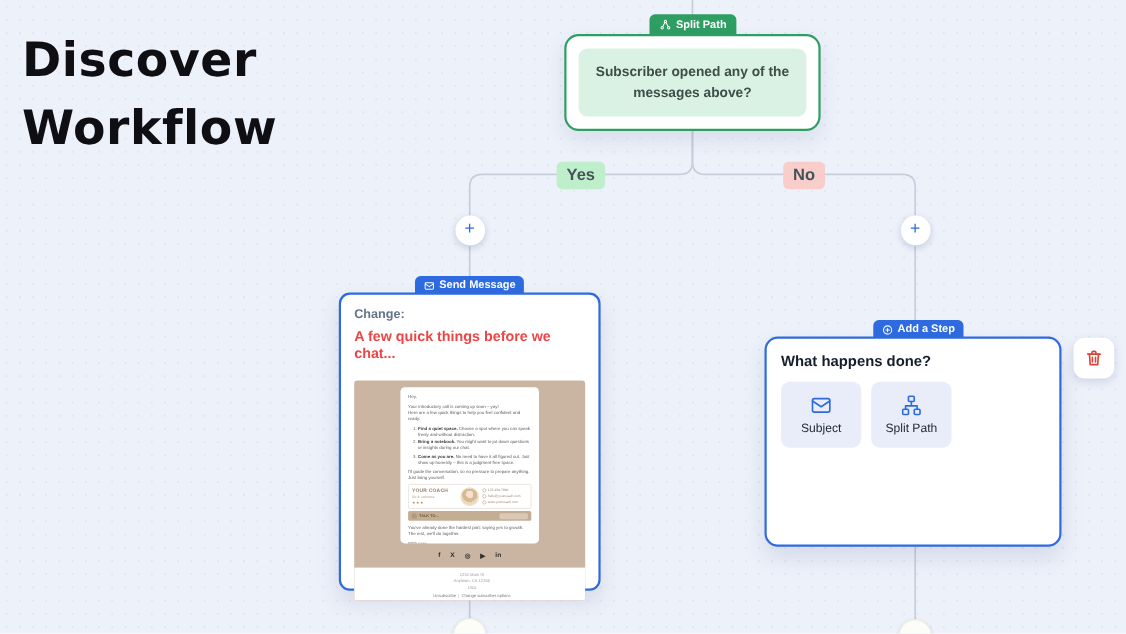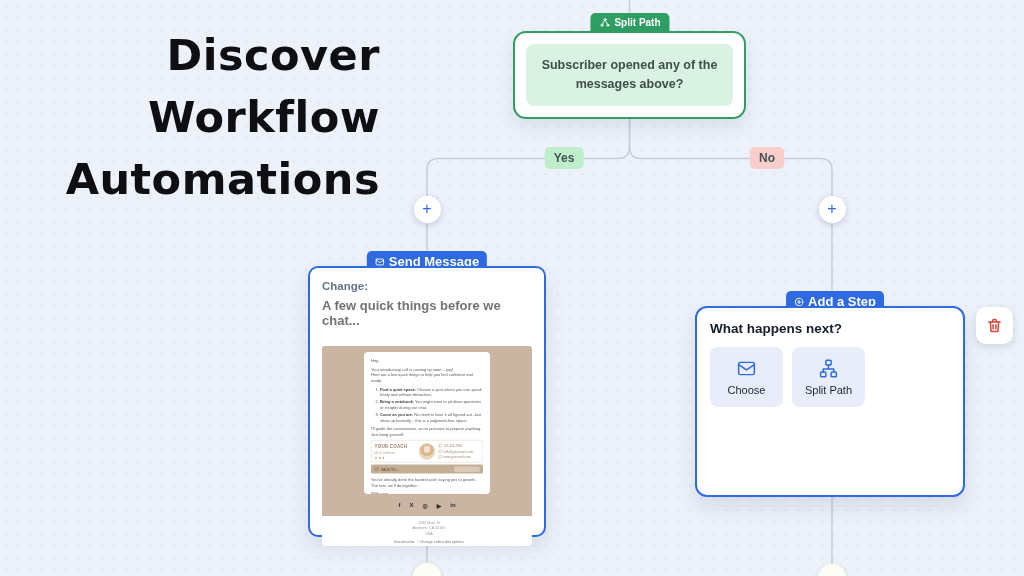--- a/index.html
+++ b/index.html
@@ -9,56 +9,56 @@
   .stage{
     position:relative; width:1024px; height:576px; overflow:hidden;
     background:#edf1fa;
     background-image:radial-gradient(circle,#dfe5f1 1px,transparent 1.3px);
     background-size:12px 12px;
   }
 
   
   .headline{
     position:absolute; left:20px; top:24px; width:360px;
-    text-align:right; font-family:"DejaVu Sans", sans-serif;
+    text-align:left; font-family:"DejaVu Sans", sans-serif;
     font-weight:800; font-size:43px; line-height:62px;
     color:#0e0e13; letter-spacing:.5px;
   }
 
   
   .wires{ position:absolute; inset:0; pointer-events:none; }
 
   
   .tab{
     position:absolute; display:inline-flex; align-items:center; gap:4px;
     color:#fff; font-weight:700; border-radius:5px 5px 0 0;
     transform:translateX(-50%); white-space:nowrap;
   }
   .tab svg{ display:block; }
   .tab-green{ background:#2f9e63; font-size:10px; padding:4px 9px; left:630px; top:13px; }
-  .tab-blue{ background:#2f6be0; font-size:13px; padding:3px 8px; }
+  .tab-blue{ background:#2f6be0; font-size:10px; padding:3px 8px; }
 
   
   .node-split{
     position:absolute; left:513px; top:31px; width:233px; height:88px;
     background:#fff; border:2px solid #2f9e63; border-radius:13px;
     box-shadow:0 8px 18px rgba(40,60,110,.10); padding:11px; display:flex;
   }
   .node-split .q{
     flex:1; background:#daf2e3; border-radius:8px;
     display:flex; align-items:center; justify-content:center;
     font-size:12.5px; font-weight:700; color:#3f4e48;
     text-align:center; line-height:1.55; padding:0 2px;
   }
 
   
   .badge{
     position:absolute; top:147px; transform:translateX(-50%);
-    font-size:12px; font-weight:700; color:#44525a;
-    padding:4px 9px; border-radius:5px;margin-left:36px;
+    font-size:15px; font-weight:700; color:#44525a;
+    padding:4px 9px; border-radius:5px;
   }
   .badge-yes{ left:528px; background:#bfeecb; }
   .badge-no{ left:731px; background:#f8cdca; }
 
   
   .plus{
     position:absolute; width:27px; height:27px; border-radius:50%;
     background:#fff; box-shadow:0 2px 7px rgba(40,60,110,.22);
     color:#2f6be0; font-size:16px; font-weight:500;
     display:flex; align-items:center; justify-content:center; line-height:1;
@@ -70,21 +70,21 @@
     box-shadow:0 1px 4px rgba(40,60,110,.15);
   }
 
   
   .node-message{
     position:absolute; left:308px; top:266px; width:238px; height:271px;
     background:#fff; border:2px solid #2f6be0; border-radius:10px;
     box-shadow:0 10px 20px rgba(40,60,110,.12); padding:12px 12px 0;
   }
   .subject-label{ font-size:11.5px; font-weight:700; color:#64748b; margin-bottom:6px; }
-  .subject-value{ font-size:13px; font-weight:700; color:#737373; margin-bottom:18px; }
+  .subject-value{ font-size:13px; font-weight:700; color:#ef4444; margin-bottom:18px; }
 
   .preview{ width:100%; height:200px; background:#c9b5a1; border-radius:3px;
     overflow:hidden; display:flex; flex-direction:column; }
   .preview-tan{ height:170px; display:flex; flex-direction:column; align-items:center; }
   .letter{ width:126px; height:142px; margin-top:6px; background:#fff;
     border-radius:4px; overflow:hidden; }
   .letter-inner{
     width:252px; transform:scale(.5); transform-origin:0 0;
     font-size:8px; line-height:1.4; color:#5a5a5a; padding:12px 14px;
   }
@@ -141,21 +141,20 @@
   }
 </style>
 </head>
 <body>
 
 <div class="stage">
 
   <div class="headline">
     <div>Discover</div>
     <div>Workflow</div>
-    <div>Automations</div>
   </div>
 
   <svg class="wires" width="1024" height="576" viewBox="0 0 1024 576">
     <g fill="none" stroke="#c7cdda" stroke-width="1.5">
       <path d="M629.5 0 V 31"></path>
       <path d="M629.5 119 V 147 Q 629.5 158.5 618 158.5 H 438.5 Q 427 158.5 427 170 V 196"></path>
       <path d="M629.5 119 V 147 Q 629.5 158.5 641 158.5 H 820.5 Q 832 158.5 832 170 V 196"></path>
       <path d="M427 224 V 252"></path>
       <path d="M427 537 V 563"></path>
       <path d="M832 224 V 293"></path>
@@ -266,29 +265,29 @@
 
   <div class="tab tab-blue" style="left:835px; top:291px;justify-content:flex-end;">
     <svg width="10" height="10" viewBox="0 0 24 24" fill="none" stroke="#ffffff" stroke-width="2.2" stroke-linecap="round">
       <circle cx="12" cy="12" r="9"></circle>
         <path d="M12 8v8M8 12h8"></path>
     </svg>
     <span>Add a Step</span>
   </div>
 
   <div class="node-addstep">
-    <div class="addstep-heading">What happens next?</div>
+    <div class="addstep-heading">What happens done?</div>
     <div class="tiles">
 
       <div class="tile">
         <svg width="21" height="21" viewBox="0 0 24 24" fill="none" stroke="#2f6be0" stroke-width="1.7" stroke-linecap="round" stroke-linejoin="round">
           <rect x="3" y="5" width="18" height="14" rx="2"></rect>
             <path d="M3 7.5l9 6 9-6"></path>
         </svg>
-        <div class="tile-label">Choose</div>
+        <div class="tile-label">Subject</div>
       </div>
 
 
 
 
       <div class="tile">
         <svg width="21" height="21" viewBox="0 0 24 24" fill="none" stroke="#2f6be0" stroke-width="1.7" stroke-linecap="round" stroke-linejoin="round">
           <rect x="9" y="2.5" width="6" height="5.5" rx="1"></rect>
           <rect x="3" y="16" width="6" height="5.5" rx="1"></rect>
           <rect x="15" y="16" width="6" height="5.5" rx="1"></rect>

